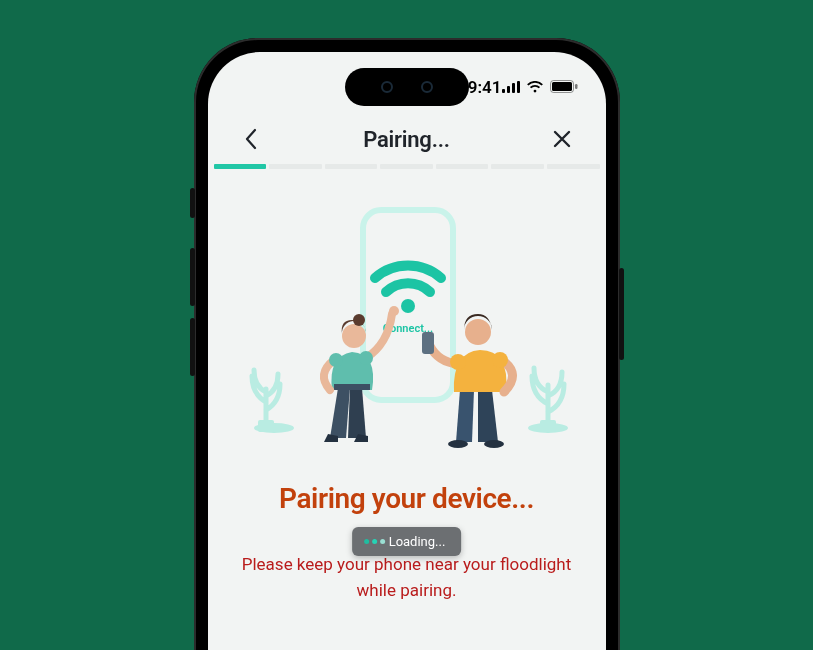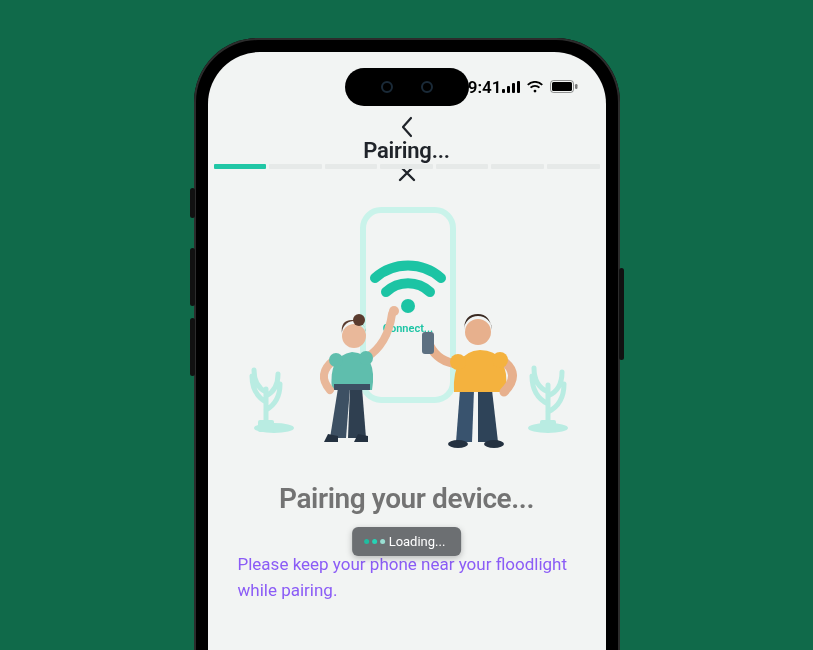--- a/index.html
+++ b/index.html
@@ -88,21 +88,20 @@
   
   .nav {
     position: absolute;
     top: 64px;
     left: 0; right: 0;
     height: 46px;
     display: flex;
     align-items: center;
     justify-content: space-between;
     padding: 0 30px;
-    flex-direction: column;
   }
   .nav .title {
     font-size: 22px;
     font-weight: 600;
     color: #20242a;
     letter-spacing: -0.2px;
   }
   .nav .back-icon, .nav .close-icon {
     width: 26px; height: 26px;
     display: flex; align-items: center; justify-content: center;
@@ -134,31 +133,31 @@
   }
 
   
   .headline {
     position: absolute;
     top: 430px;
     left: 0; right: 0;
     text-align: center;
     font-size: 28px;
     font-weight: 600;
-    color: #737373;
+    color: #c2410c;
     letter-spacing: -0.4px;
   }
   .body-text {
     position: absolute;
     top: 500px;
     left: 30px; right: 30px;
-    text-align: left;
+    text-align: center;
     font-size: 17px;
     line-height: 1.5;
-    color: #8b5cf6;
+    color: #b91c1c;
   }
 
   
   .toast {
     position: absolute;
     top: 475px;
     left: 50%;
     transform: translateX(-50%);
     background: #6c6f72;
     color: #fff;

